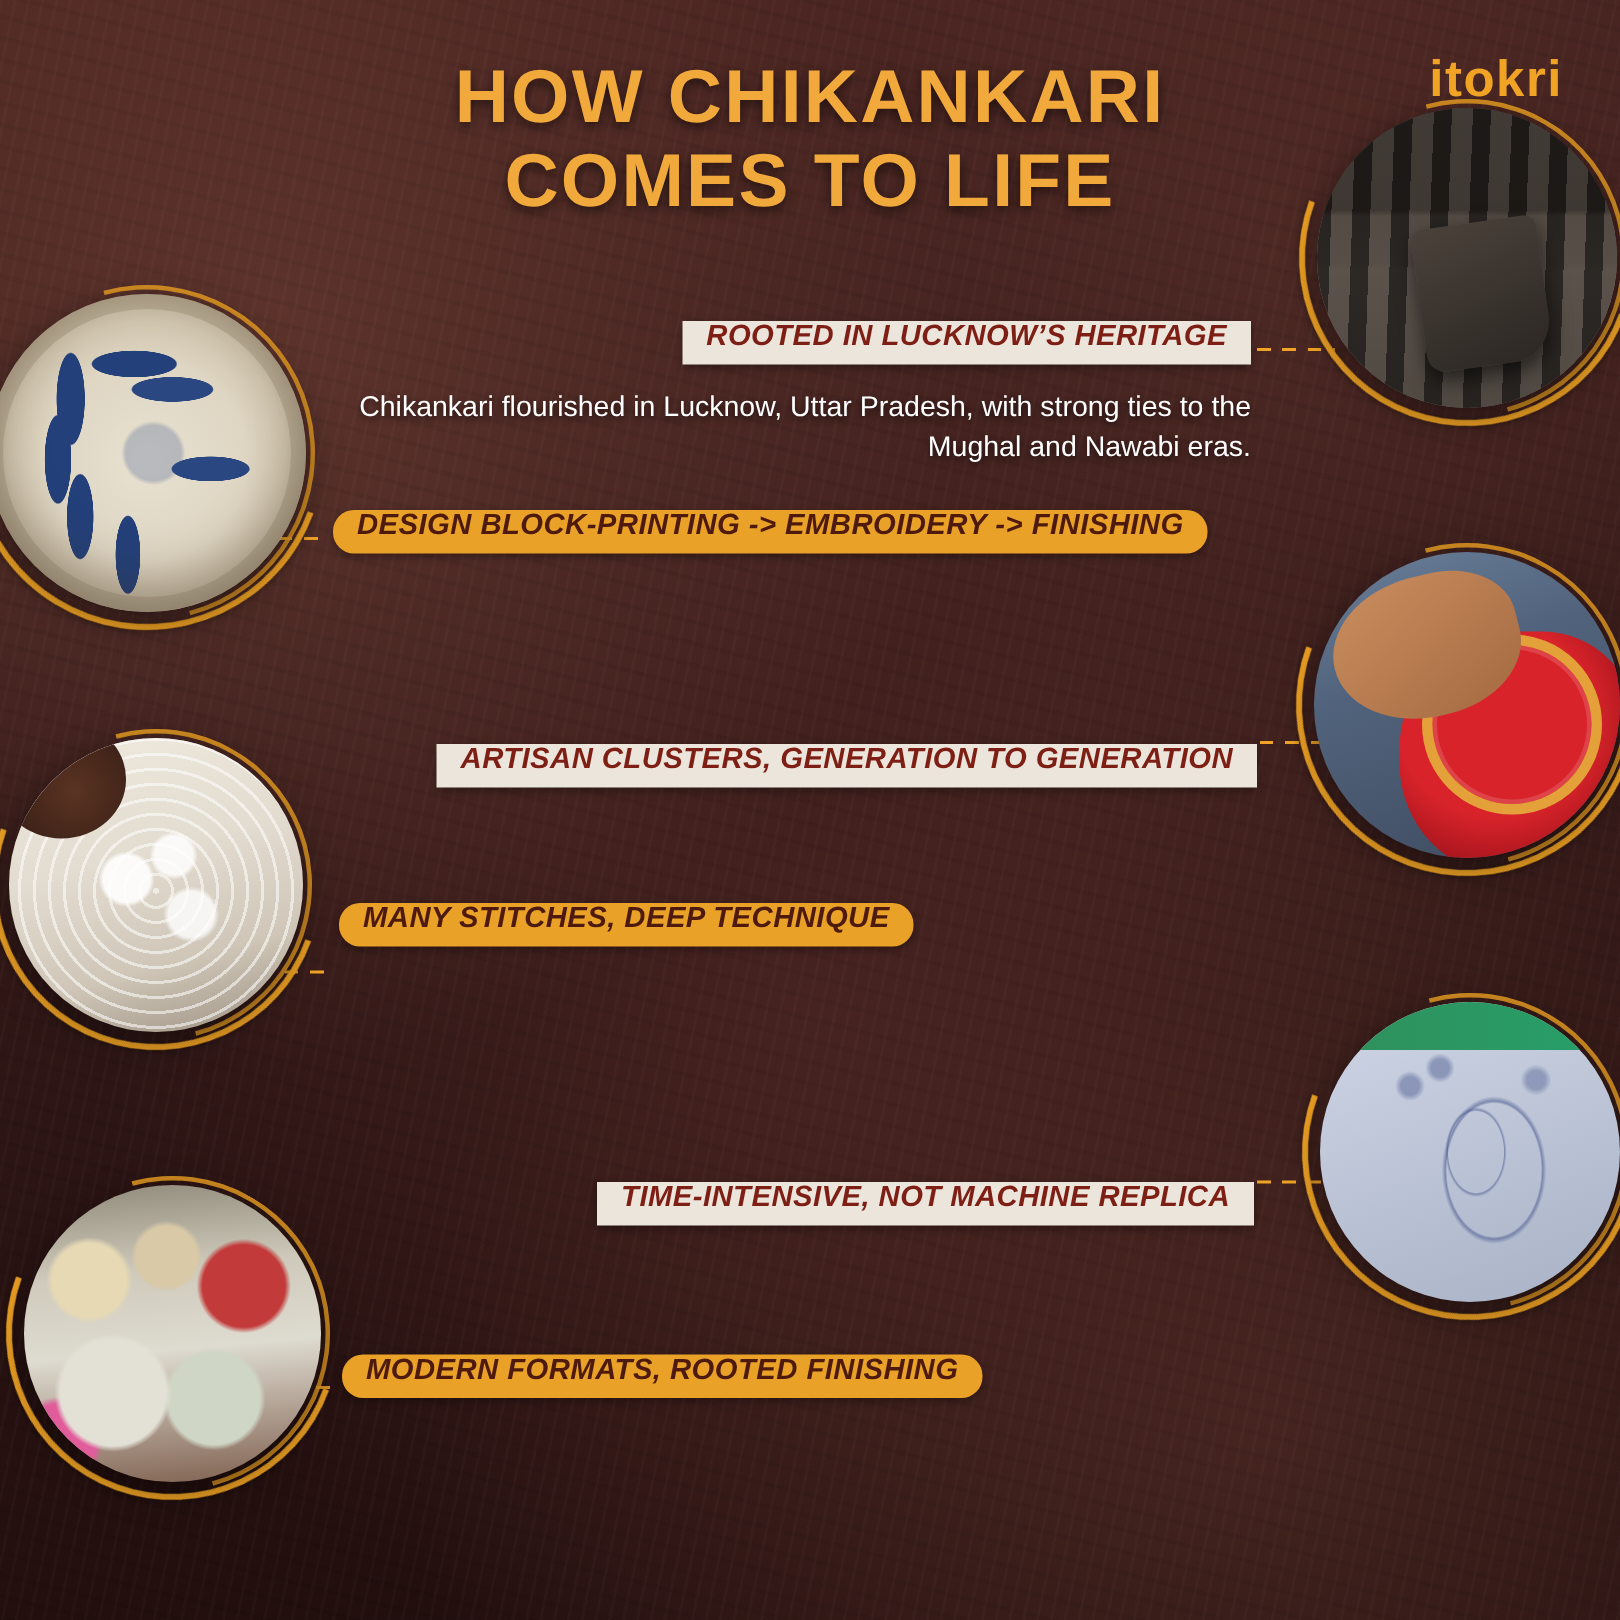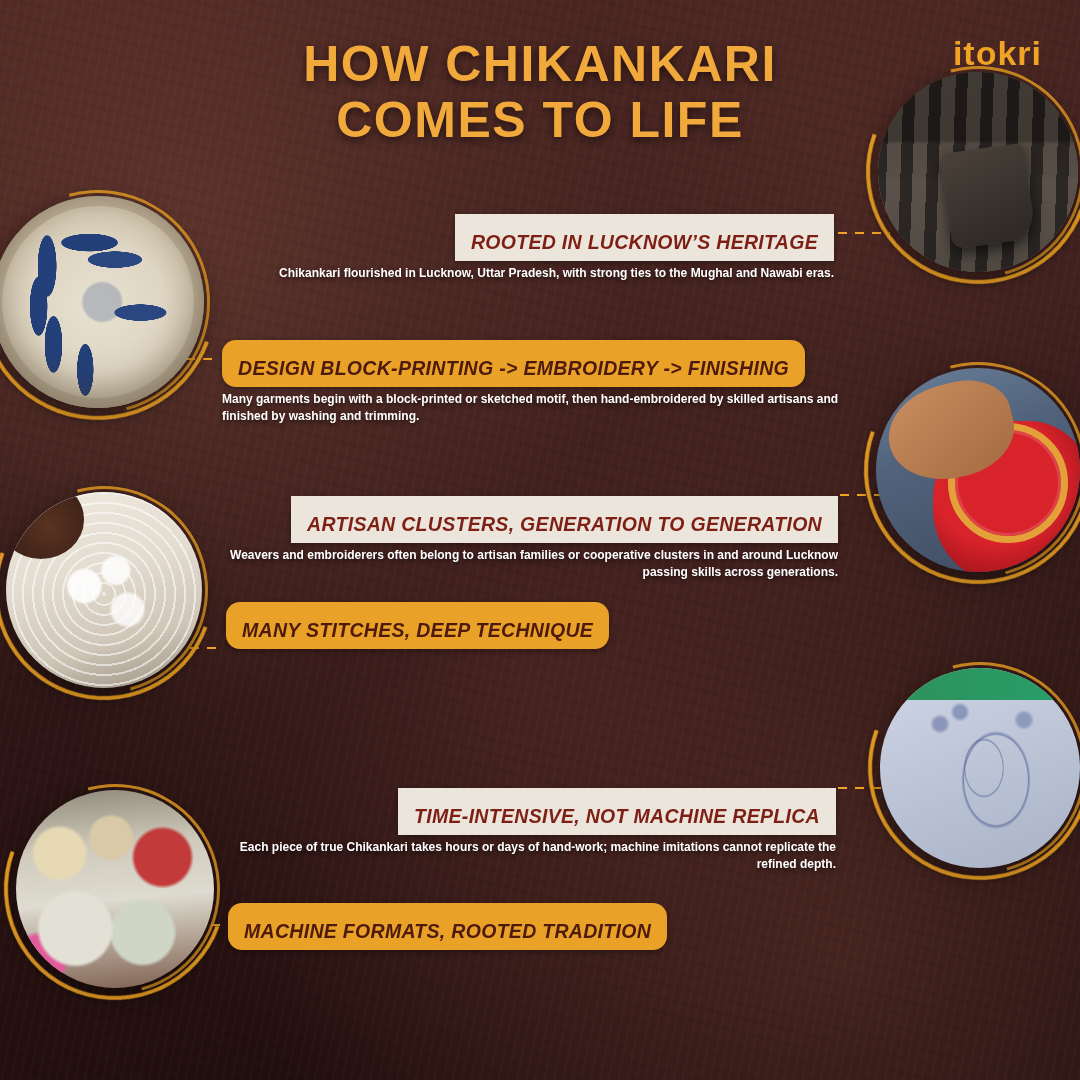--- a/index.html
+++ b/index.html
@@ -209,38 +209,38 @@
       radial-gradient(circle at 74% 34%, #c23a3a 0 14%, transparent 16%),
       radial-gradient(circle at 30% 70%, #e3e0d6 0 18%, transparent 20%),
       radial-gradient(circle at 64% 72%, #cfd6c6 0 16%, transparent 18%),
       radial-gradient(circle at 12% 86%, #e05c9a 0 10%, transparent 12%);
   }
 
   
   .block { position: absolute; z-index: 5; }
   .heading {
     display: inline-block;
-    padding: 18px 16px 8px;
+    padding: 0 16px 8px;
     font-size: 19.5px;
     font-weight: 800;
     font-style: italic;
     letter-spacing: 0.3px;
     line-height: 1.1;
     white-space: nowrap;
     box-shadow: 0 2px 6px rgba(0,0,0,0.35);
   }
   .heading.cream { background: #ece5db; color: #7e1f15; }
   .heading.amber { background: #e9a227; color: #4d1a0d; border-radius: 14px; }
   .body {
     color: #ffffff;
-    font-size: 12px;
-    font-weight: 700;
+    font-size: 19px;
+    font-weight: 400;
     line-height: 1.38;
     text-shadow: 0 2px 5px rgba(0,0,0,0.6);
-    margin-top: 4px;
+    margin-top: 16px;
   }
   .ta-right { text-align: right; }
   .ta-left { text-align: left; }
 
   
   .connector {
     position: absolute;
     height: 2px;
     background: repeating-linear-gradient(90deg, #f0a324 0 9px, rgba(0,0,0,0) 9px 17px);
     z-index: 3;
@@ -316,34 +316,31 @@
   <div class="connector" style="left:838px; top:787px; width:52px;"></div>
   <div class="connector" style="left:160px; top:924px; width:62px;"></div>
 
   <div class="block ta-right" style="right:246px; top:214px; width:600px;">
     <span class="heading cream">ROOTED IN LUCKNOW’S HERITAGE</span>
     <div class="body">Chikankari flourished in Lucknow, Uttar Pradesh, with strong ties to the Mughal and Nawabi eras.</div>
   </div>
 
   <div class="block ta-left" style="left:222px; top:340px; width:640px;">
     <span class="heading amber">DESIGN BLOCK-PRINTING -&gt; EMBROIDERY -&gt; FINISHING</span>
-    <div class="body">Many garments begin with a block-printed or sketched motif, then hand-embroidered by skilled artisans and finished by washing and trimming.</div>
   </div>
 
   <div class="block ta-right" style="right:242px; top:496px; width:620px;">
     <span class="heading cream">ARTISAN CLUSTERS, GENERATION TO GENERATION</span>
-    <div class="body">Weavers and embroiderers often belong to artisan families or cooperative clusters in and around Lucknow passing skills across generations.</div>
   </div>
 
   <div class="block ta-left" style="left:226px; top:602px; width:640px;">
     <span class="heading amber">MANY STITCHES, DEEP TECHNIQUE</span>
   </div>
 
   <div class="block ta-right" style="right:244px; top:788px; width:600px;">
     <span class="heading cream">TIME-INTENSIVE, NOT MACHINE REPLICA</span>
-    <div class="body">Each piece of true Chikankari takes hours or days of hand-work; machine imitations cannot replicate the refined depth.</div>
   </div>
 
   <div class="block ta-left" style="left:228px; top:903px; width:620px;">
-    <span class="heading amber">MACHINE FORMATS, ROOTED TRADITION</span>
+    <span class="heading amber">MODERN FORMATS, ROOTED FINISHING</span>
   </div>
 
 </div>
 
 </body></html>

